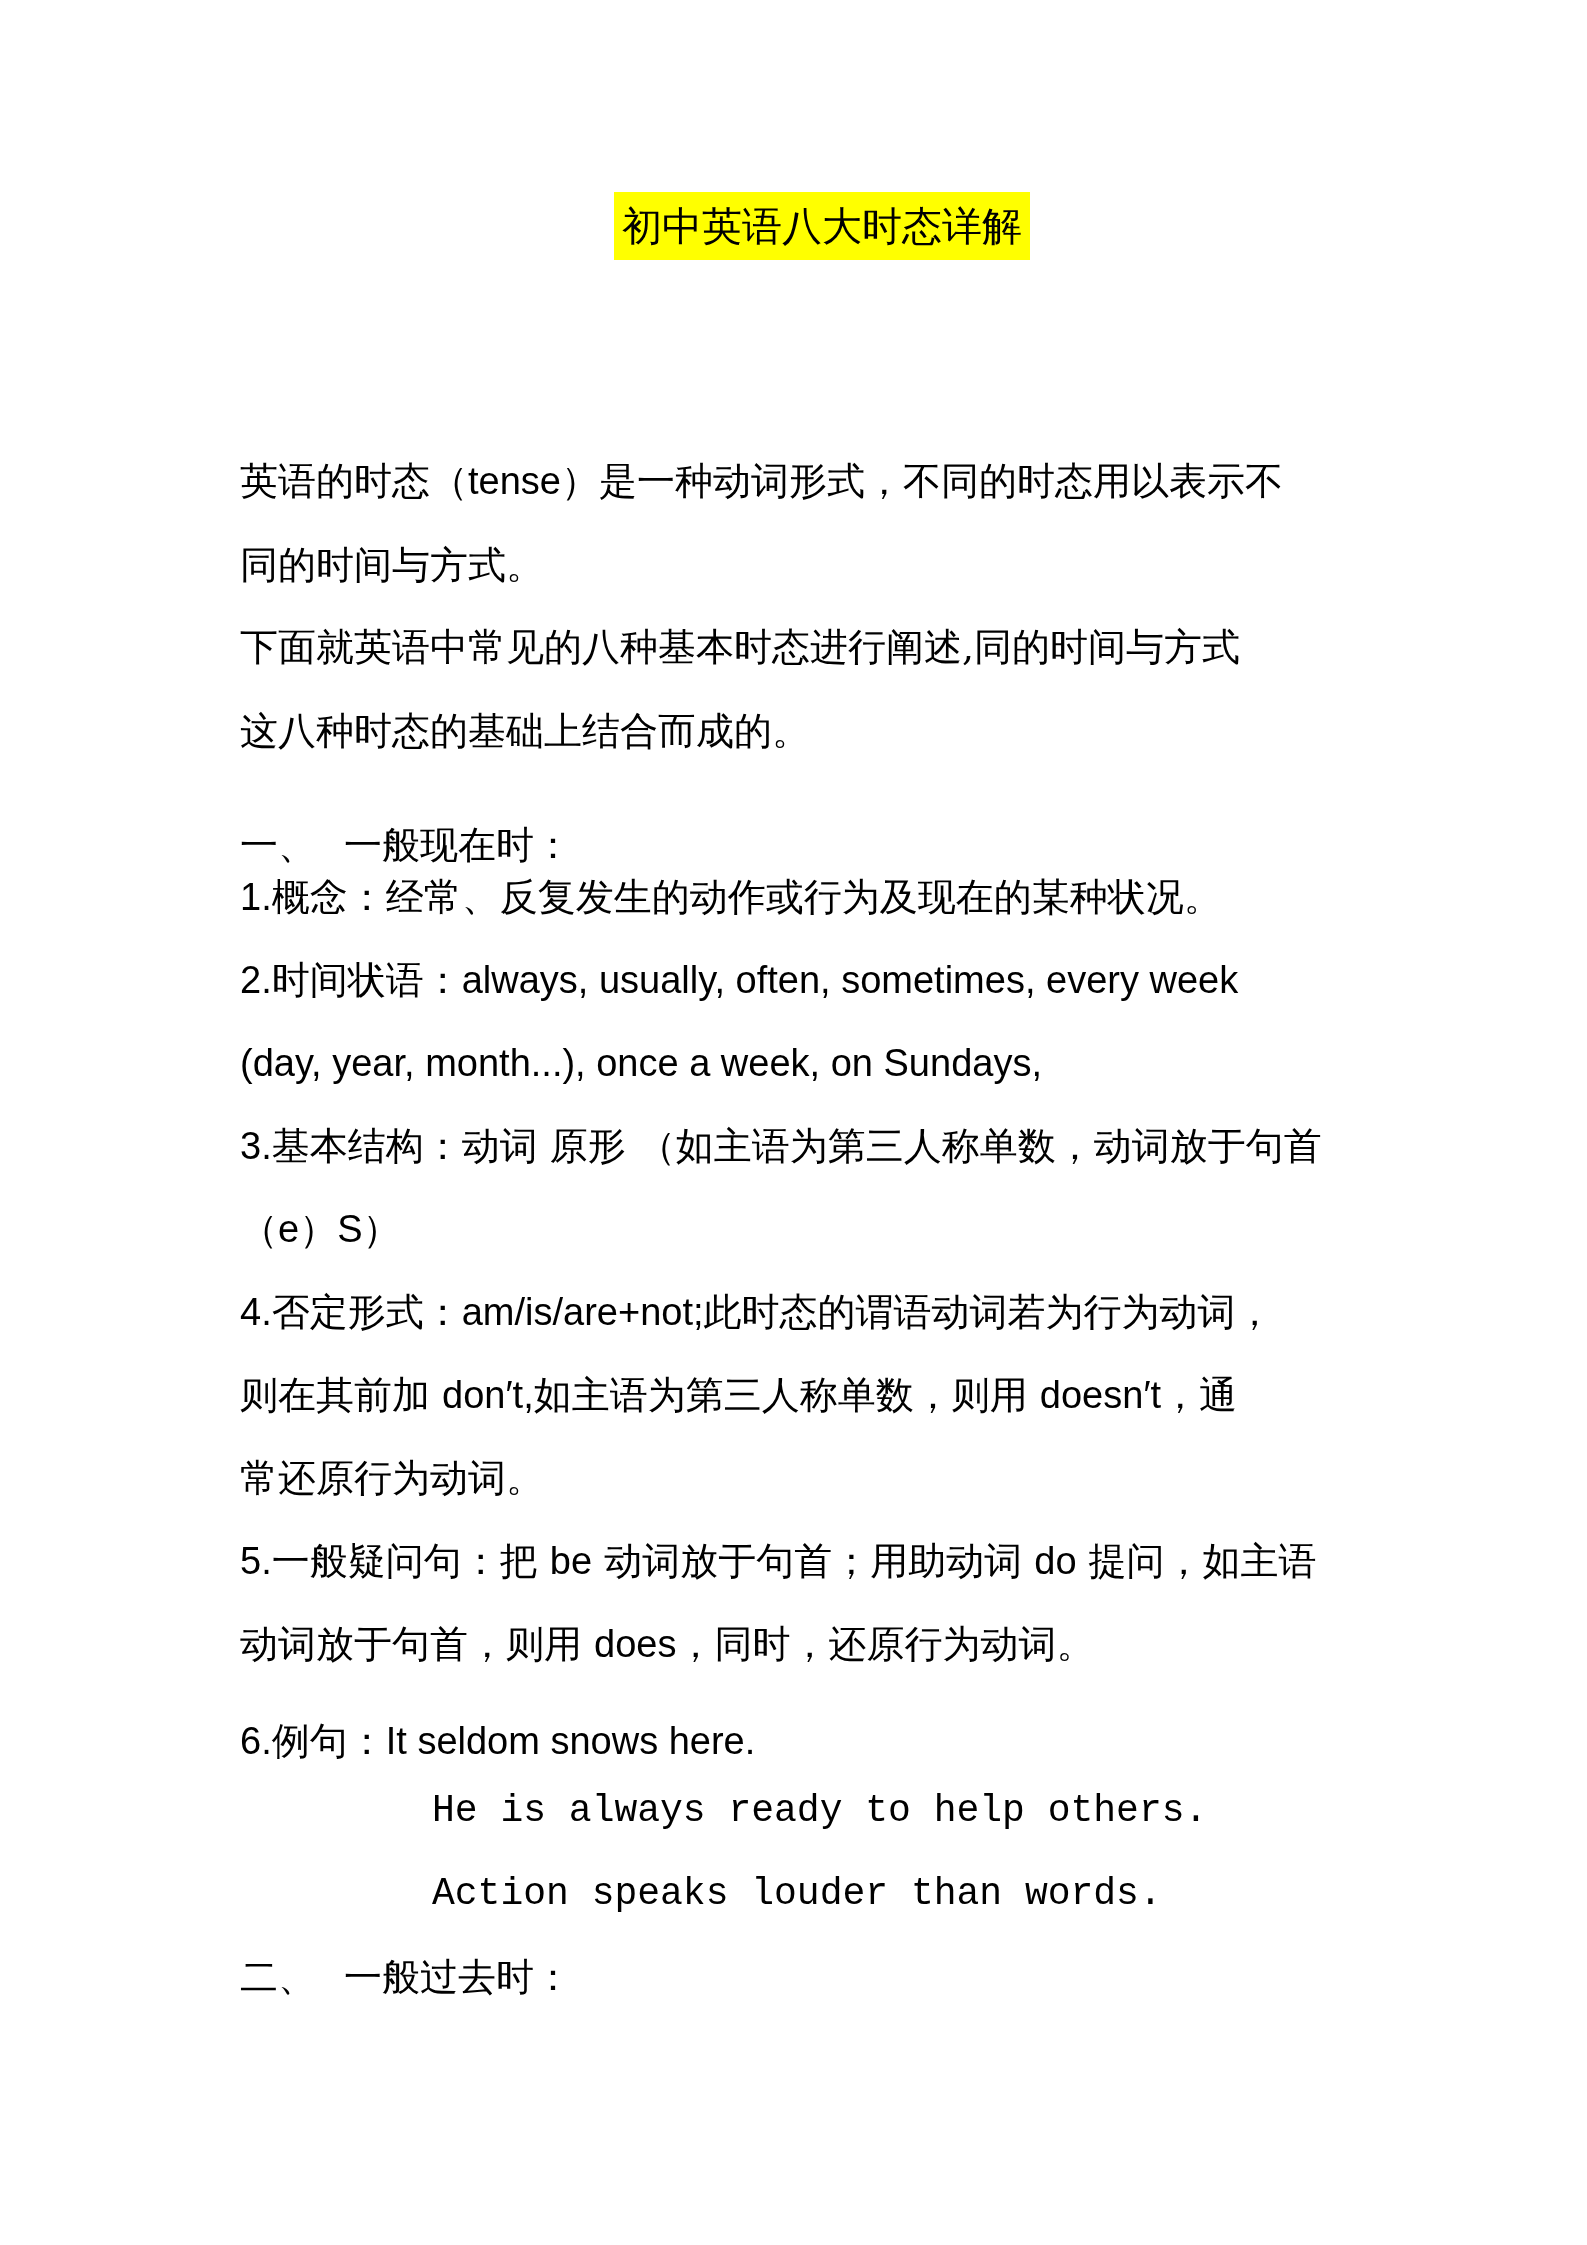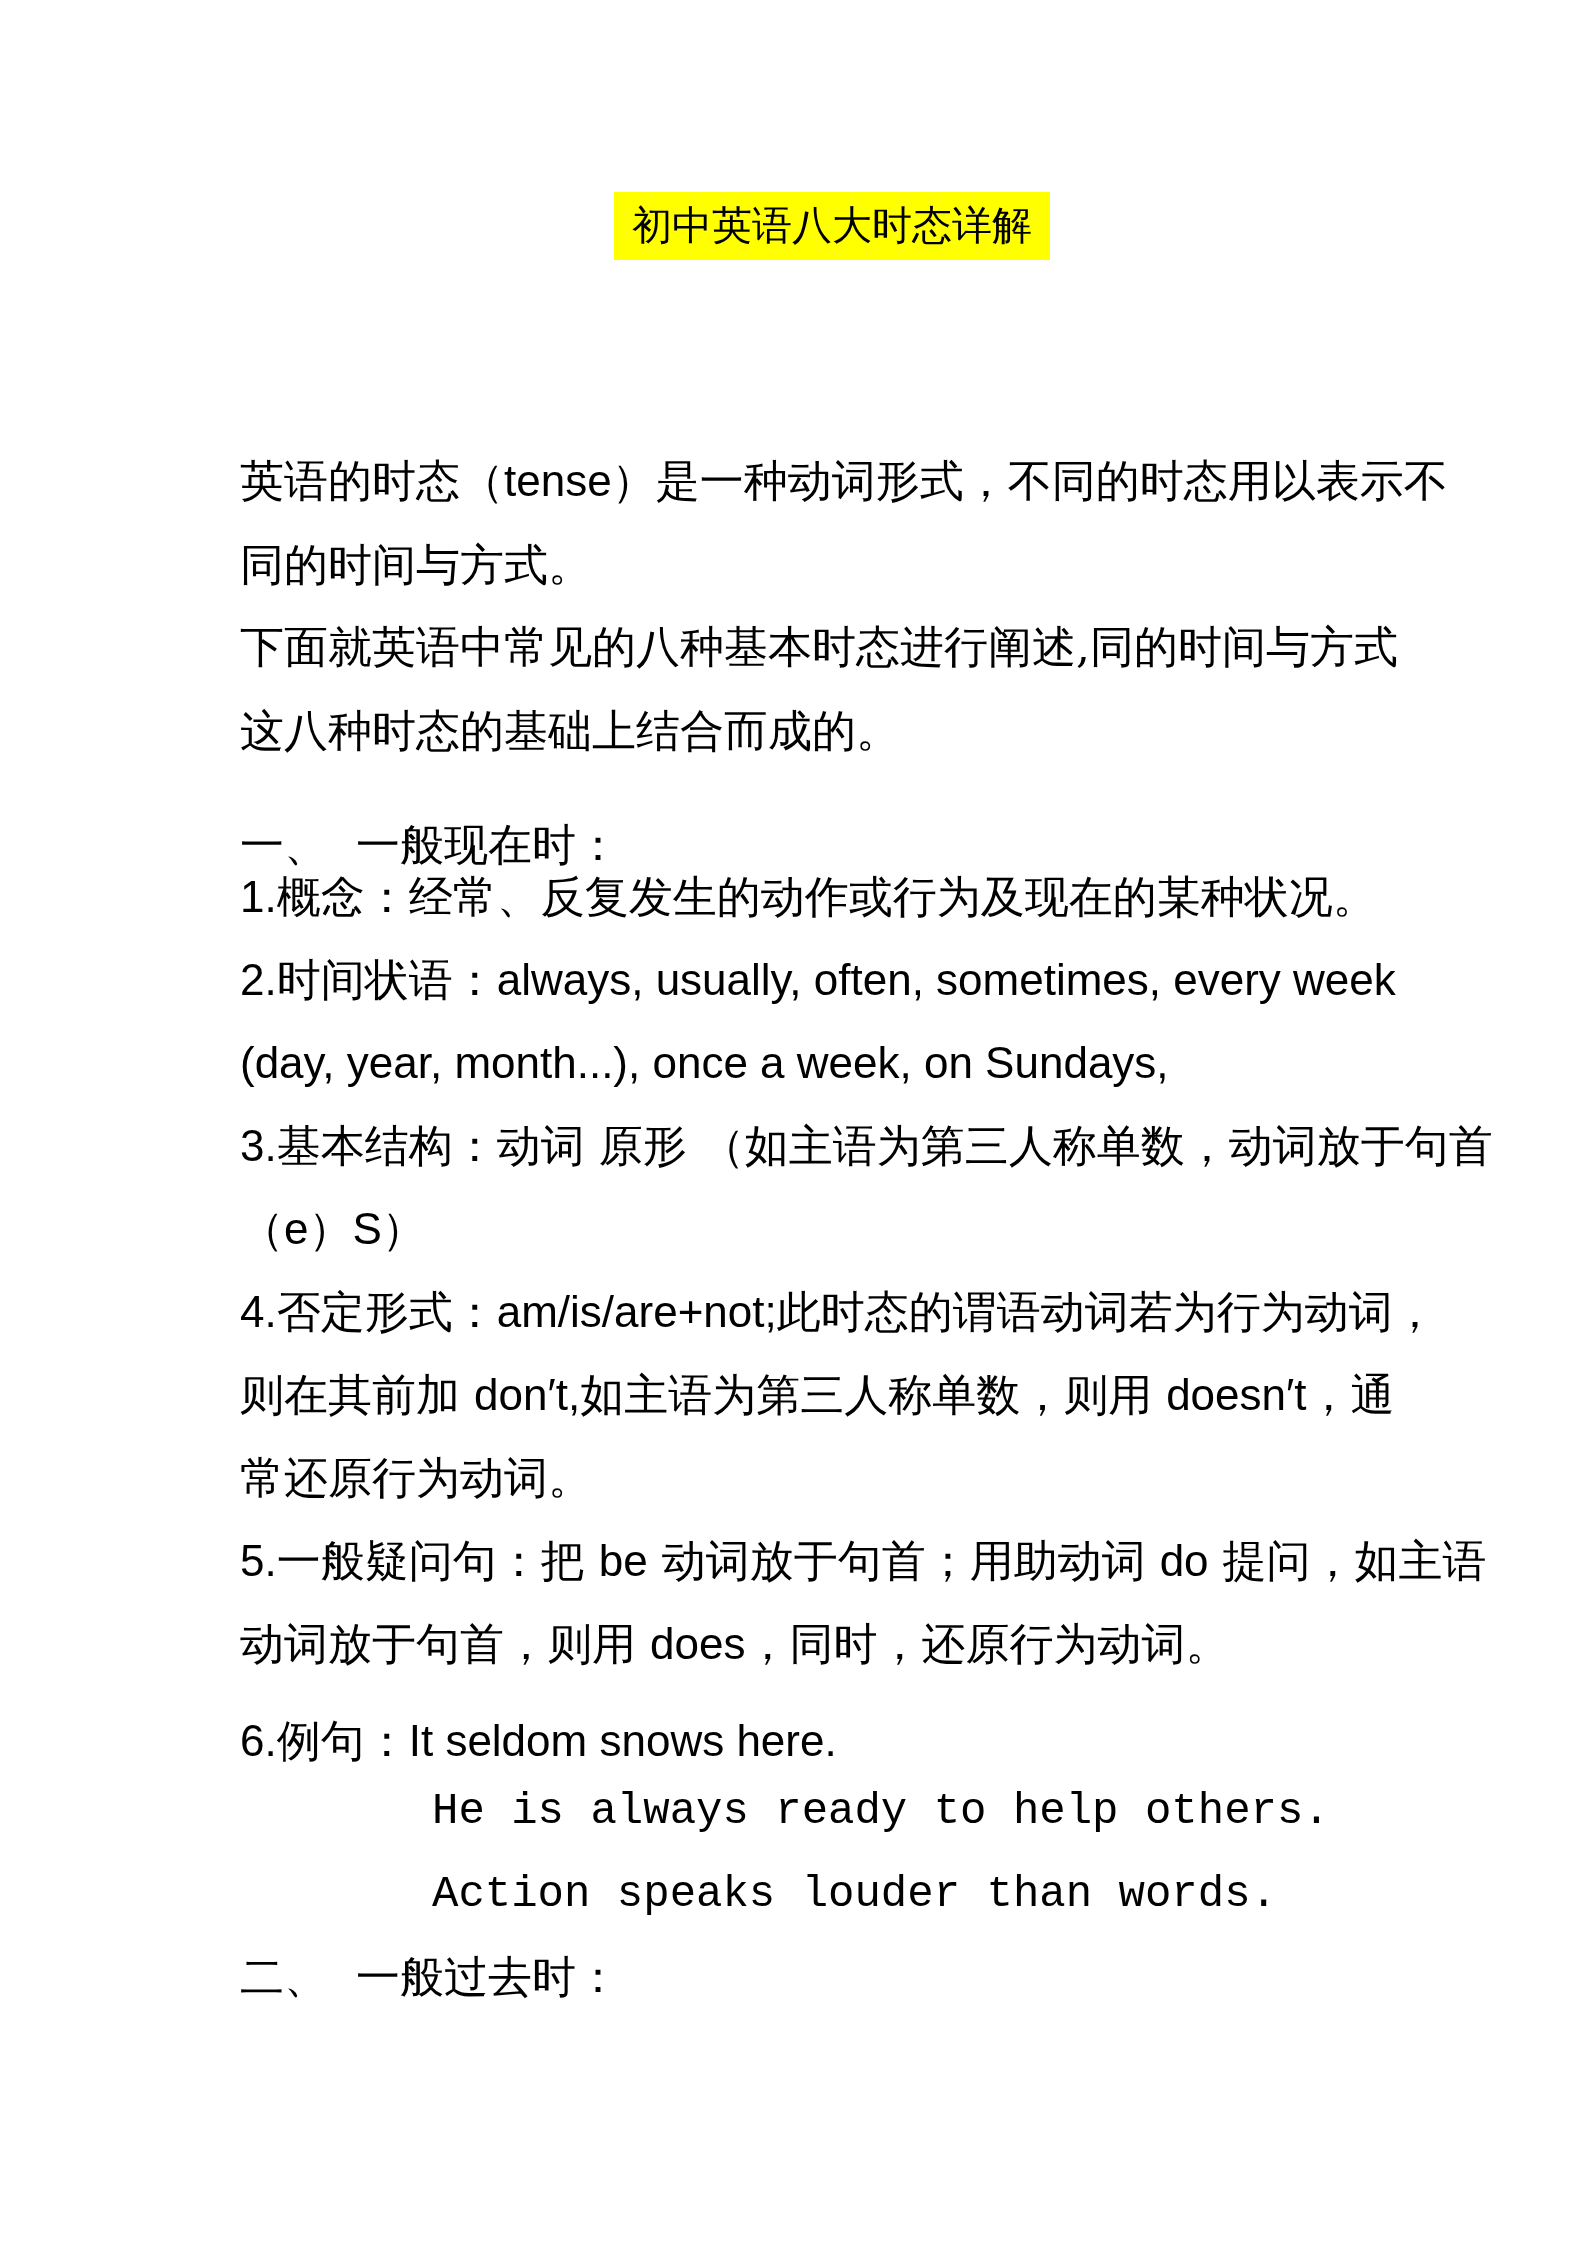--- a/index.html
+++ b/index.html
@@ -4,30 +4,30 @@
   <style>
     html, body { margin: 0; padding: 0; background: #ffffff; }
     body {
       width: 1587px; height: 2245px; position: relative; overflow: hidden;
       font-family: "DejaVu Serif", "Liberation Serif", serif;
       color: #000;
     }
     .page-title {
       position: absolute; left: 614px; top: 192px;
       height: 68px; line-height: 68px;
-      padding: 0 18px;
+      padding: 0 8px;
       background: #ffff00;
       font-size: 40px;
-      font-family: Liberation Serif, serif;
+      font-family: Liberation Sans, sans-serif;
       letter-spacing: 0px;
       white-space: nowrap;
     }
     .line {
       position: absolute; left: 240px;
-      font-size: 44px;
+      font-size: 38px;
       line-height: 50px;
       white-space: nowrap;
     }
     .en { font-family: "Liberation Sans", "DejaVu Sans", sans-serif; }
     .indent { left: 432px; font-family: Liberation Mono, monospace; }
   </style>
 </head>
 <body>
 
 <div class="page-title">初中英语八大时态详解</div>

